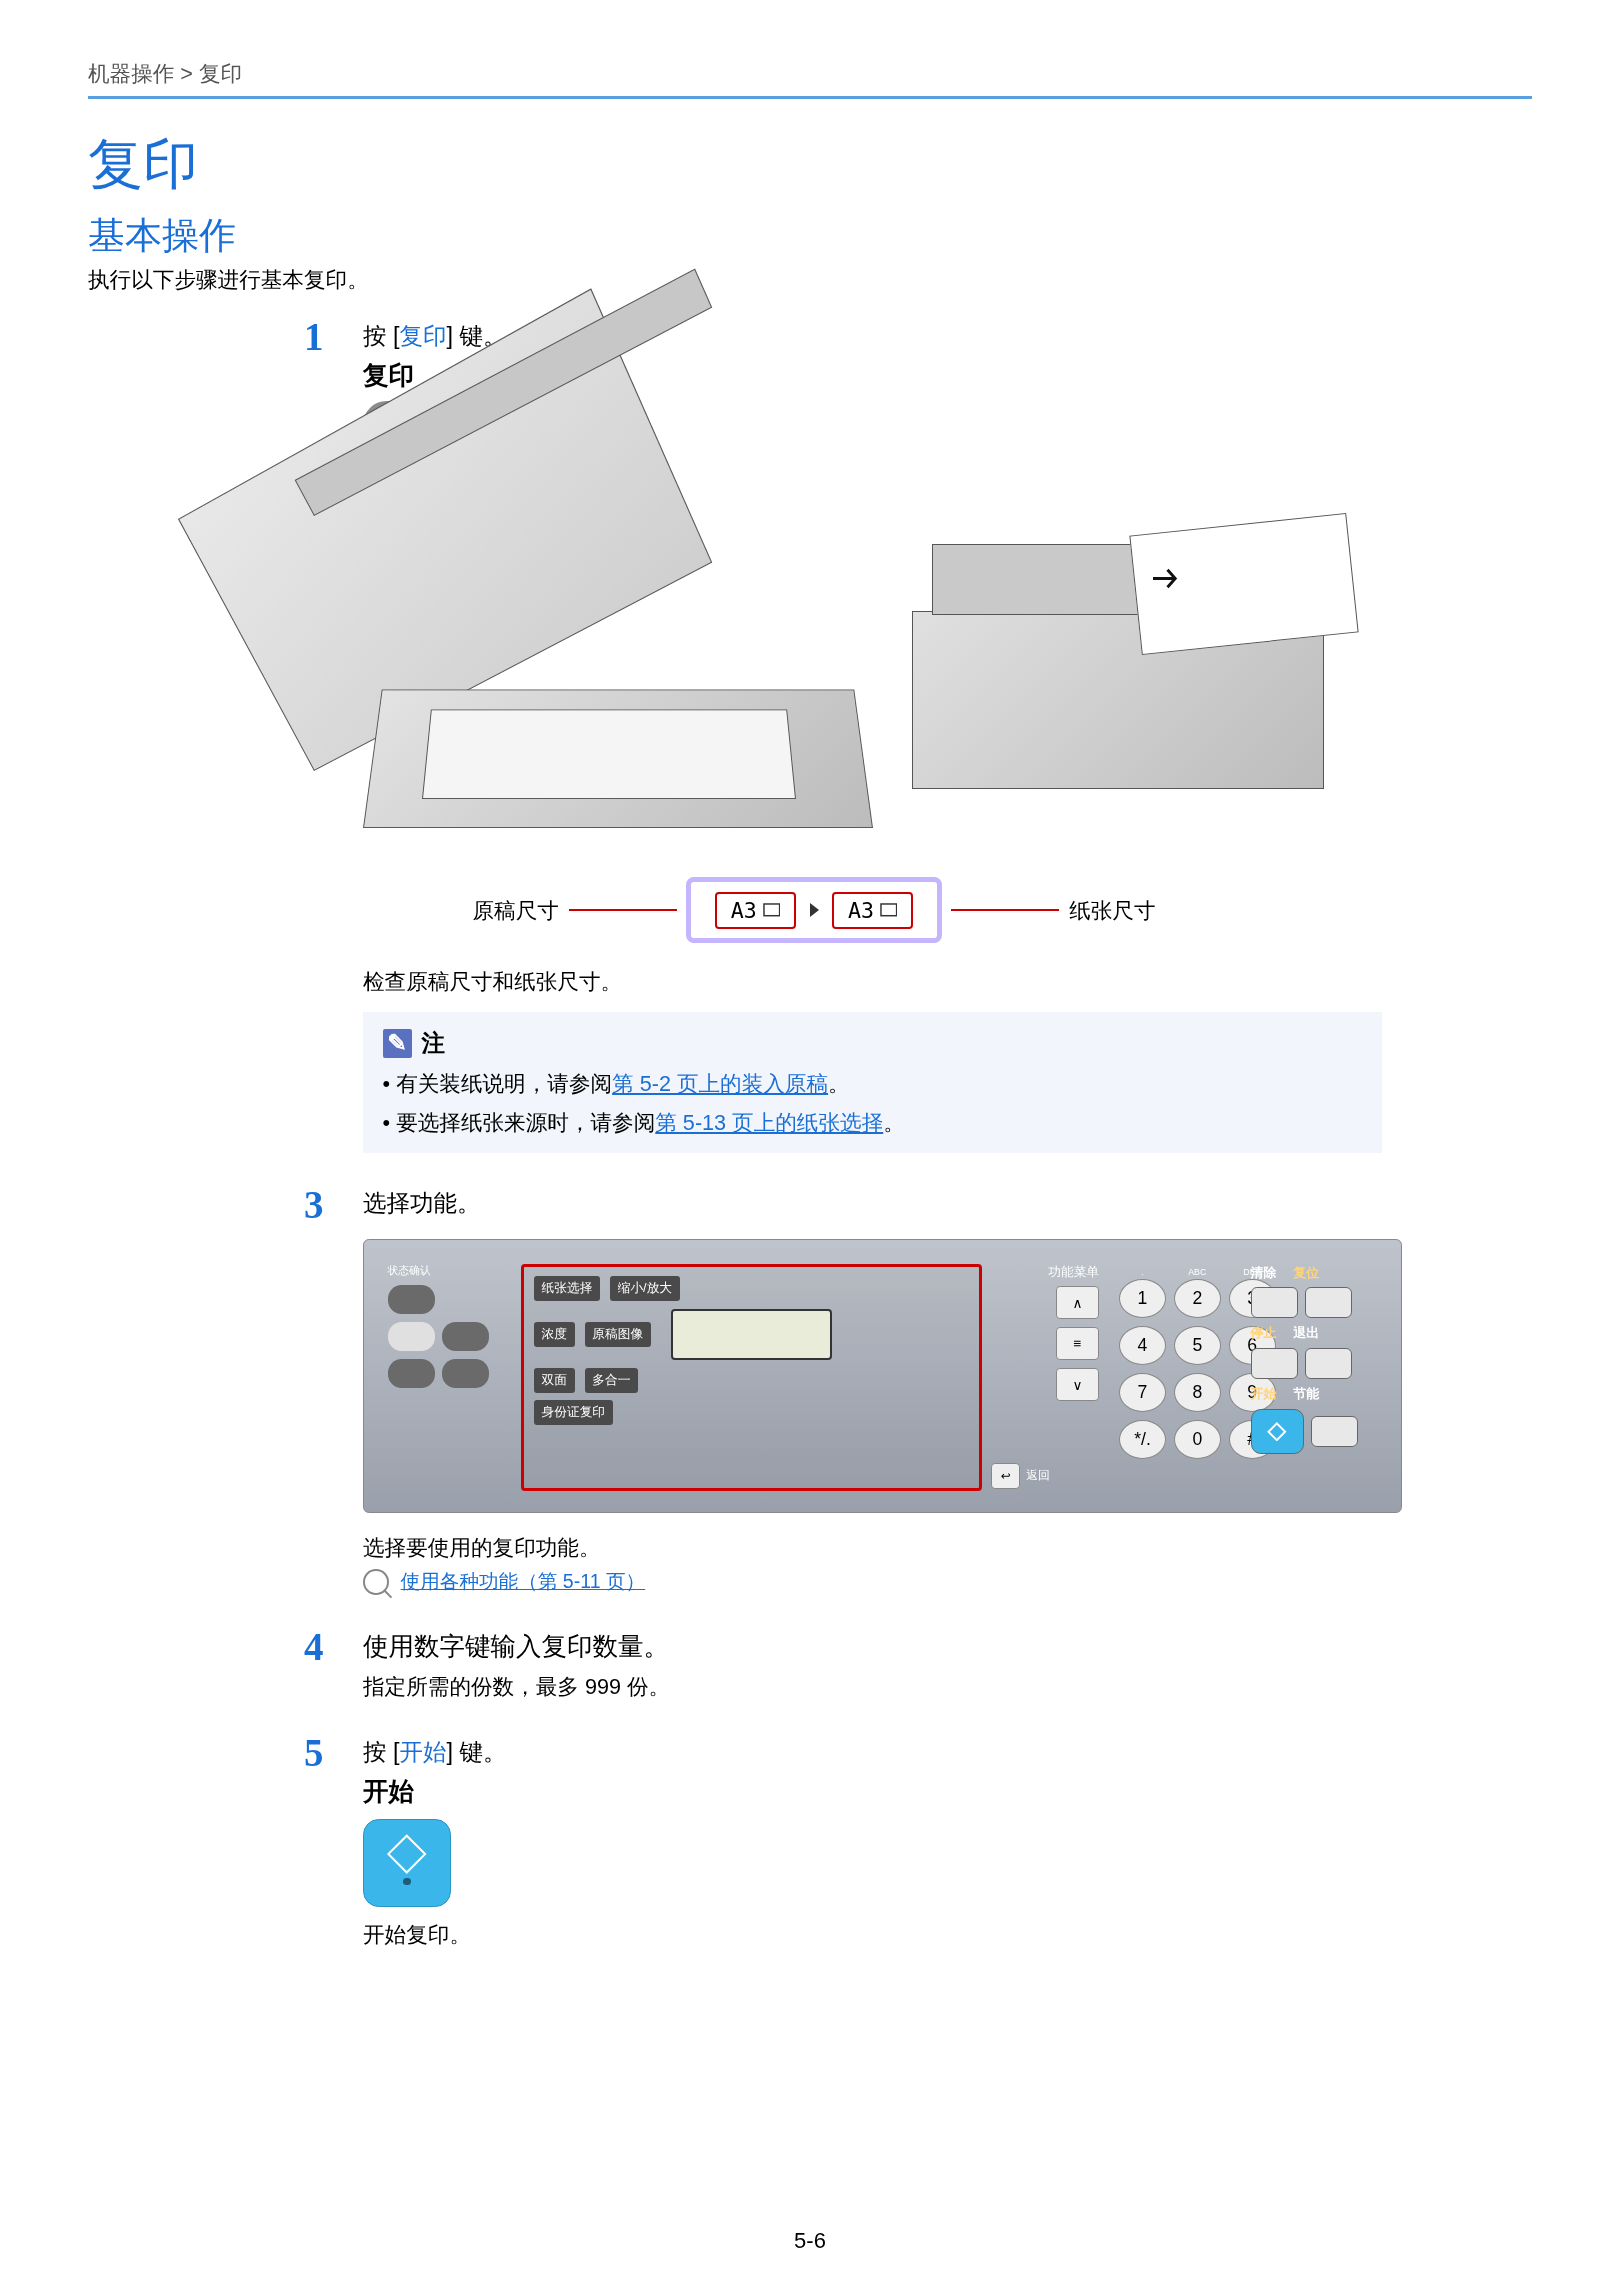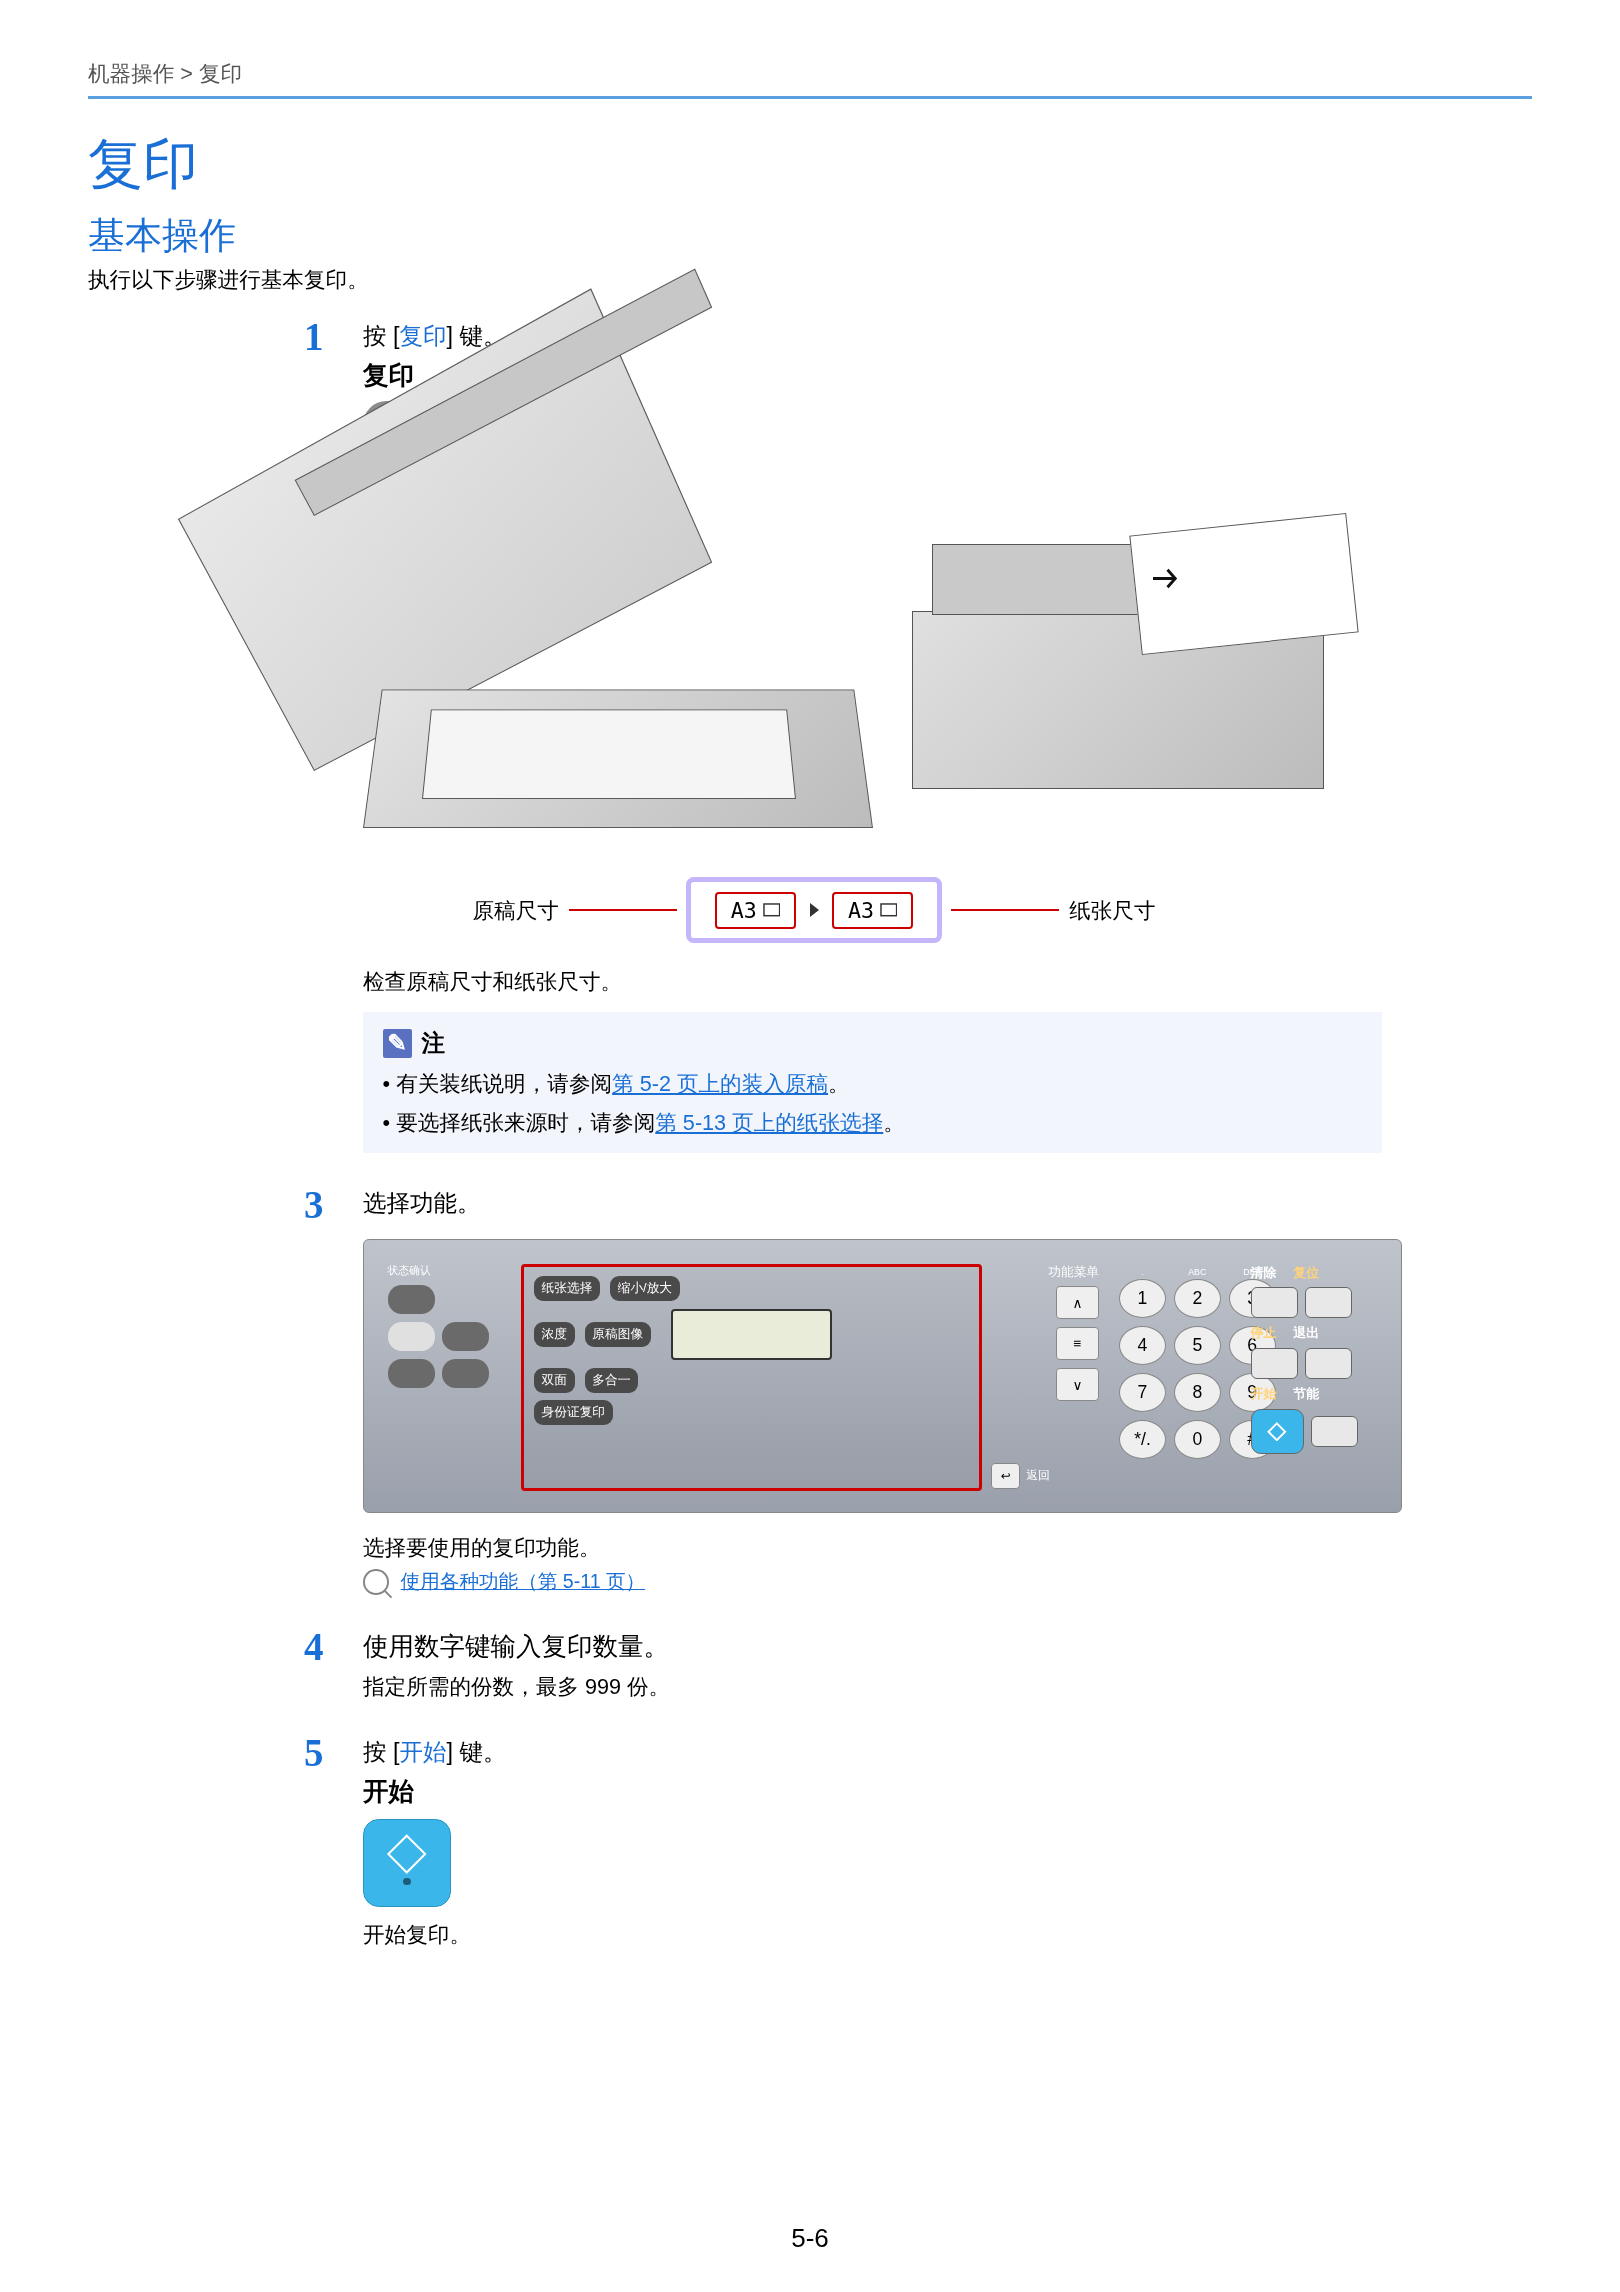--- a/index.html
+++ b/index.html
@@ -221,21 +221,21 @@
     left:157px; top:23.5px;
     width:461px; height:227px;
     border:3.9px solid #cc0000; border-radius:3.9px;
     background: rgba(0,0,0,0.03);
     padding:9.8px;
     box-sizing:border-box;
   }
   .panel-center .row { display:flex; gap:9.8px; margin-bottom:7.8px; align-items:center;}
   .btn-dark {
     background:#4a4a4a; color:#fff; font-size:12.7px;
-    padding:3.9px 7.8px; border-radius:9px;
+    padding:3.9px 7.8px; border-radius:3px;
   }
   .display-screen {
     width:157px; height:47px; background:#e8ecd8; border:2px solid #333;
     border-radius:3.9px; margin-left:9.8px;
   }
   .panel-right-func {
     position:absolute; left:627px; top:23.5px; width:108px;
   }
   .func-label { color:#fff; font-size:12.7px; text-align:right; margin-bottom:5.9px;}
   .arrow-btn {
@@ -298,21 +298,21 @@
     width:86px;height:86px;background:#3bb6ea;border-radius:15.7px;
     display:flex;flex-direction:column;align-items:center;justify-content:center;
     margin-top:9.8px;gap:9.8px;border:1px solid #2a95c4;
   }
   .diamond {
     width:23.5px;height:23.5px;border:2.9px solid #fff;transform:rotate(45deg);
   }
   .dot { width:7.8px;height:7.8px;border-radius:50%;background:#1e5d7a;}
   .page-num {
     position:absolute; bottom:39px; left:0; right:0;
-    text-align:center; font-size:26px;
+    text-align:center; font-size:22px;
   }
 </style>
 </head>
 <body>
 
 <div class="page">
   <div class="breadcrumb">机器操作 &gt; 复印</div>
   <div class="hr-top"></div>
 
   <div class="h1">复印</div>

